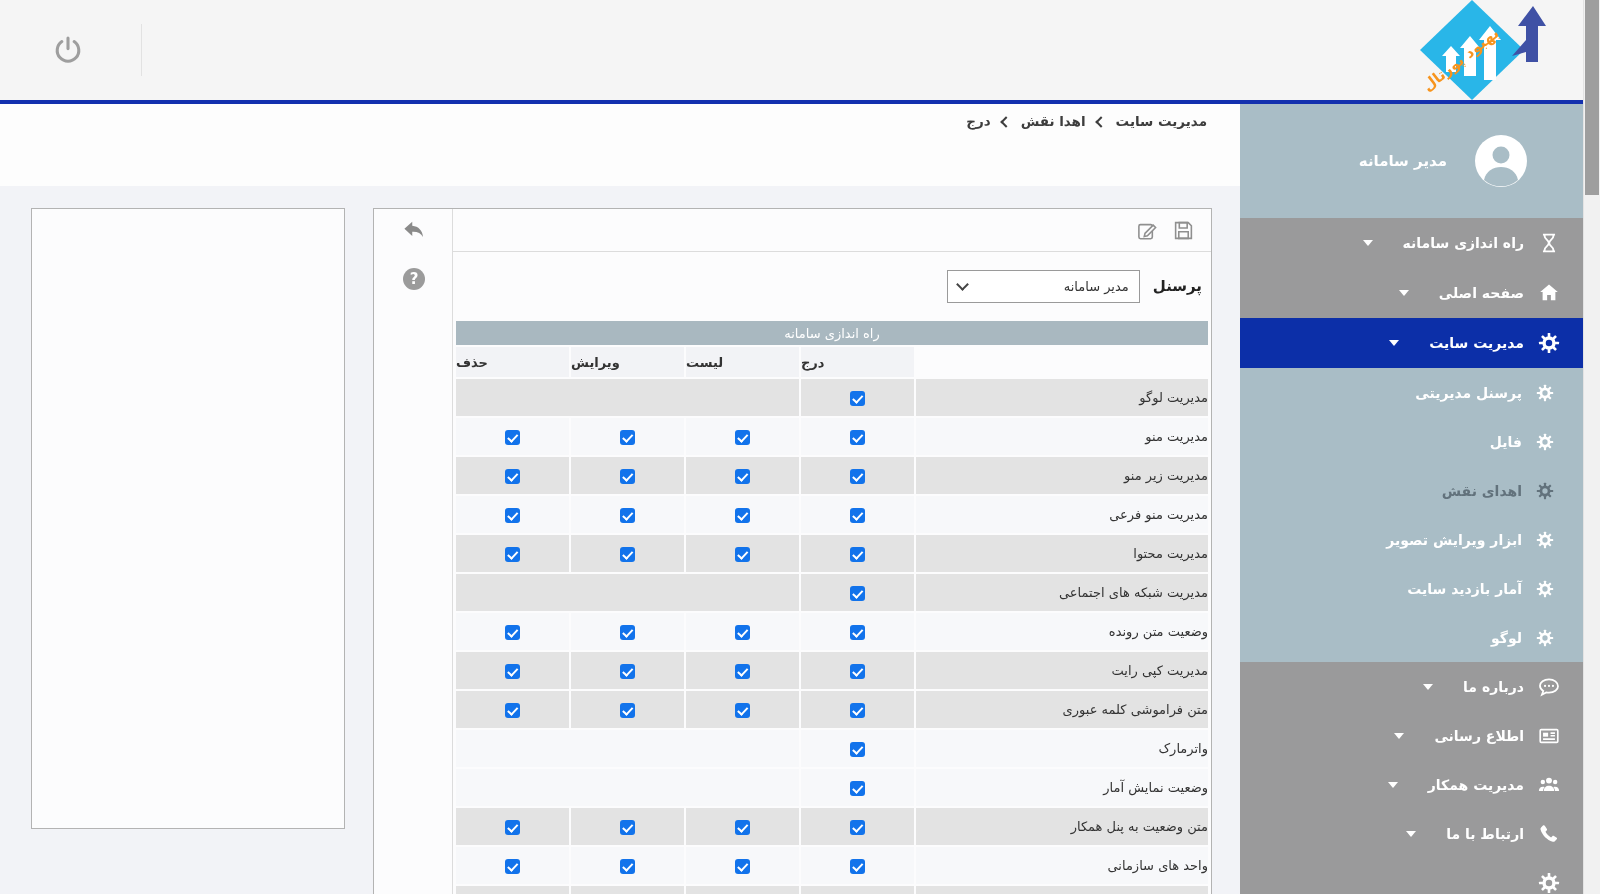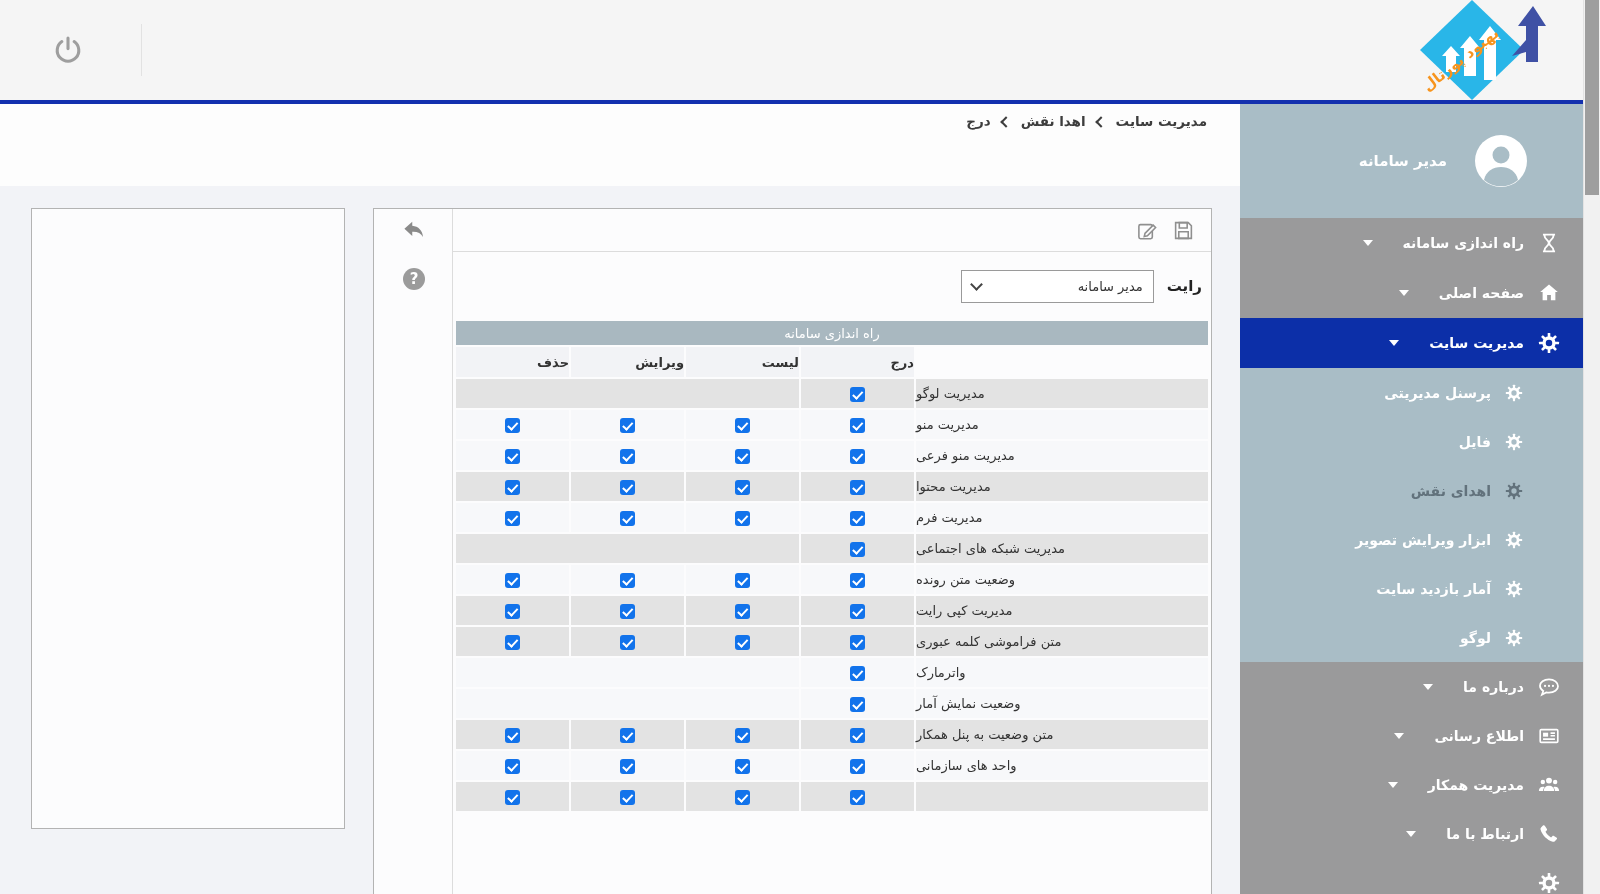--- a/index.html
+++ b/index.html
@@ -51,21 +51,21 @@
   .menu-sec.sec-gray{background:var(--sidebar-gray,#9a9a9b)}
   .menu-sec.sec-light{background:var(--sidebar-light,#a9bdc6)}
   .menu-sec.sec-active{background:var(--active-menu,#0c2fa8)}
   .menu-item{
     height:49px;display:flex;align-items:center;cursor:pointer;
     color:#fff;font-size:14px;font-weight:bold;
     padding-right:24px;gap:14px;
   }
   .menu-sec[data-sec-index="0"] .menu-item{height:50px}
   .menu-sec.sec-active .menu-item{height:50px}
-  .menu-sec.sec-light .menu-item{padding-right:61px;}
+  .menu-sec.sec-light .menu-item{padding-right:30px;}
   .mi-icon{width:22px;height:22px;flex:0 0 auto;display:inline-flex}
   .mi-icon svg{width:22px;height:22px}
   .menu-sec.sec-light .mi-icon,.menu-sec.sec-light .mi-icon svg{width:18px;height:18px}
   .mi-label{white-space:nowrap}
   .caret{
     width:0;height:0;border-left:5px solid transparent;border-right:5px solid transparent;
     border-top:6px solid #fff;margin-right:16px;
   }
   .menu-item.dimmed{color:#62727c}
   .menu-item.dimmed .mi-icon{color:#62727c}
@@ -115,25 +115,25 @@
   }
   .sel-chev{
     width:7px;height:7px;border:solid #444;border-width:2px 2px 0 0;transform:rotate(135deg);margin-top:-4px;
   }
 
   
   .table-wrap{position:absolute;left:79px;right:1px;top:110px;direction:rtl}
   table.perm{border-collapse:separate;border-spacing:2px;width:756px;table-layout:fixed}
   td{padding:0;font-size:13px}
   .group-h{background:#a9b8c0;color:#fff;text-align:center;height:24px;font-size:13px}
-  .col-h{background:#f2f3f6;color:#333;text-align:right;height:30px;font-weight:600}
+  .col-h{background:#f2f3f6;color:#333;text-align:left;height:30px;font-weight:600}
   .name-h{background:transparent;height:30px}
   tr.r-gray td{background:#e3e3e3}
   tr.r-light td{background:#f7f8fa}
-  td.name-cell{text-align:left;color:#333;height:29px}
+  td.name-cell{text-align:right;color:#333;height:37px}
   td.check-cell{text-align:center;height:29px}
   .cb{
     display:inline-block;width:15px;height:15px;border-radius:3px;
     background:var(--checkbox,#1273eb);position:relative;vertical-align:middle;cursor:pointer;
   }
   .cb::after{
     content:"";position:absolute;left:5px;top:2.5px;width:3.5px;height:7.5px;
     border:solid #fff;border-width:0 2px 2px 0;transform:rotate(43deg);
   }
 </style>
@@ -434,21 +434,21 @@
       </span>
       <span class="tool-icon">
         <svg viewBox="0 0 20 20" fill="none" stroke="currentColor" stroke-width="1.5">
           <path d="M2.5 2.5h12l3 3v12h-15z"></path>
           <path d="M6 2.5h7.5v5.2H6zM5.5 11.2h9v6.3h-9z"></path>
         </svg>
       </span>
     </div>
 
     <div class="form-row">
-      <label class="personnel-label">رایت</label>
+      <label class="personnel-label">پرسنل</label>
       <div class="select">
         <span>مدیر سامانه</span>
         <span class="sel-chev"></span>
       </div>
     </div>
 
     <div class="table-wrap">
       <table class="perm">
         <colgroup>
             <col style="width:292px">
@@ -473,41 +473,41 @@
               <td class="check-cell"><span class="cb"></span></td>
               <td colspan="3" class="check-cell"></td>
             </tr>
             <tr class="r-light">
               <td class="name-cell">مدیریت منو</td>
               <td class="check-cell"><span class="cb"></span></td>
               <td class="check-cell"><span class="cb"></span></td>
               <td class="check-cell"><span class="cb"></span></td>
               <td class="check-cell"><span class="cb"></span></td>
             </tr>
+            <tr class="r-gray">
+              <td class="name-cell">مدیریت زیر منو</td>
+              <td class="check-cell"><span class="cb"></span></td>
+              <td class="check-cell"><span class="cb"></span></td>
+              <td class="check-cell"><span class="cb"></span></td>
+              <td class="check-cell"><span class="cb"></span></td>
+            </tr>
             <tr class="r-light">
               <td class="name-cell">مدیریت منو فرعی</td>
               <td class="check-cell"><span class="cb"></span></td>
               <td class="check-cell"><span class="cb"></span></td>
               <td class="check-cell"><span class="cb"></span></td>
               <td class="check-cell"><span class="cb"></span></td>
             </tr>
             <tr class="r-gray">
               <td class="name-cell">مدیریت محتوا</td>
               <td class="check-cell"><span class="cb"></span></td>
               <td class="check-cell"><span class="cb"></span></td>
               <td class="check-cell"><span class="cb"></span></td>
               <td class="check-cell"><span class="cb"></span></td>
             </tr>
-            <tr class="r-light">
-              <td class="name-cell">مدیریت فرم</td>
-              <td class="check-cell"><span class="cb"></span></td>
-              <td class="check-cell"><span class="cb"></span></td>
-              <td class="check-cell"><span class="cb"></span></td>
-              <td class="check-cell"><span class="cb"></span></td>
-            </tr>
             <tr class="r-gray">
               <td class="name-cell">مدیریت شبکه های اجتماعی</td>
               <td class="check-cell"><span class="cb"></span></td>
               <td colspan="3" class="check-cell"></td>
             </tr>
             <tr class="r-light">
               <td class="name-cell">وضعیت متن رونده</td>
               <td class="check-cell"><span class="cb"></span></td>
               <td class="check-cell"><span class="cb"></span></td>
               <td class="check-cell"><span class="cb"></span></td>

